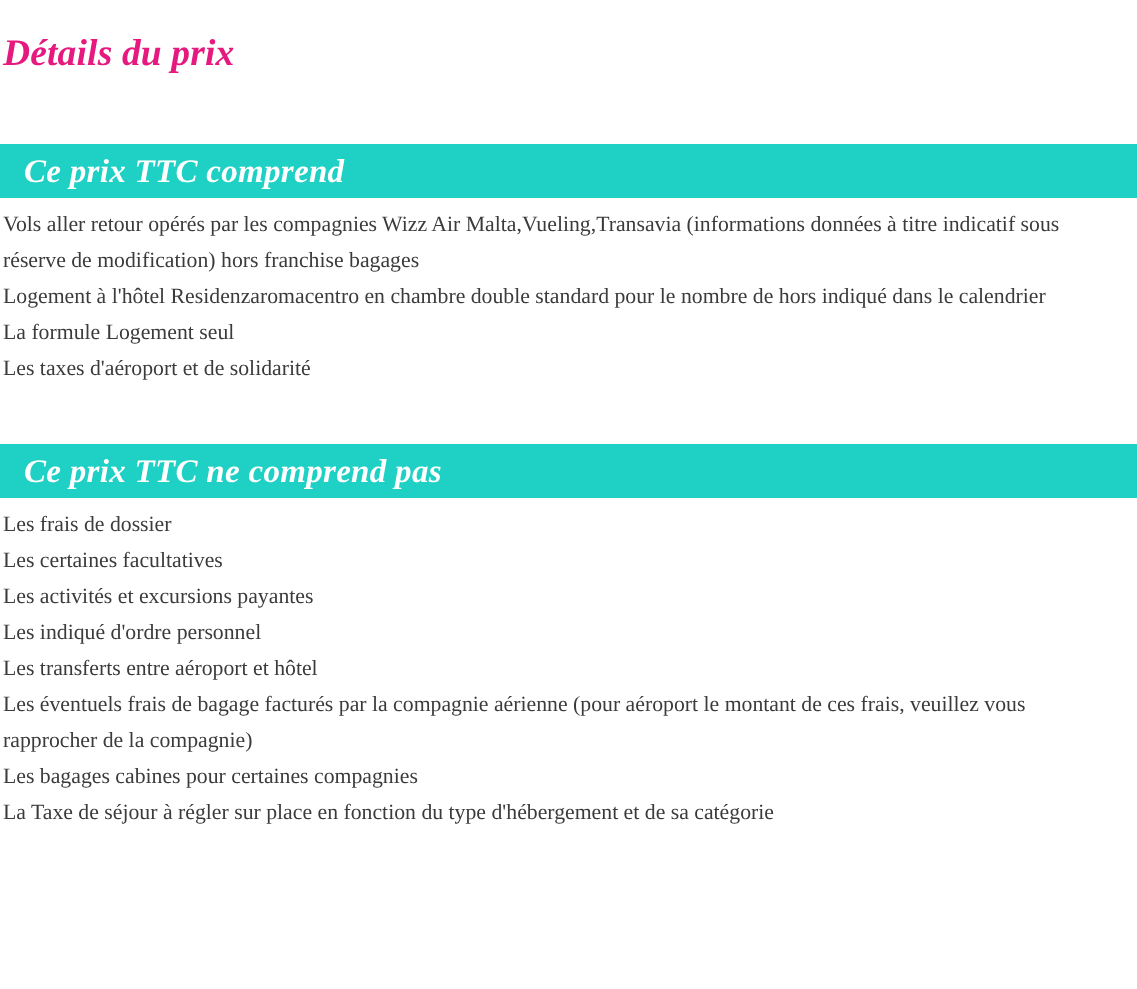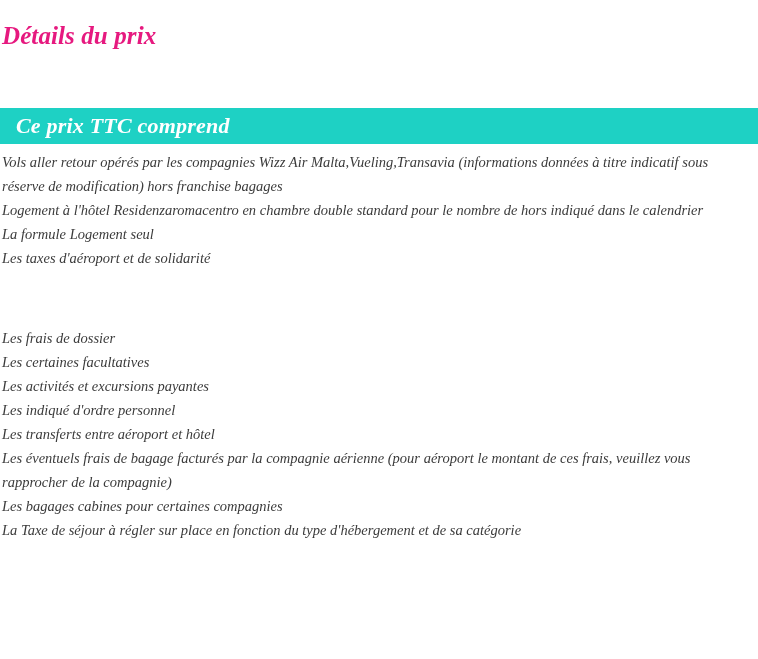--- a/index.html
+++ b/index.html
@@ -25,21 +25,21 @@
     font-style: italic;
     font-weight: bold;
     font-size: 25px;
     color: #e6197f;
     padding: 22px 0 0 0;
     margin: 0 0 0 2px;
     line-height: 1.1;
     letter-spacing: 0.1px;
   }
   .section {
-    margin-top: 12px;
+    margin-top: 0;
   }
   .section-spacer-1 { height: 46px; }
   .section-spacer-2 { height: 38px; }
   .section-header {
     background: #1ed1c4;
     color: #ffffff;
     font-family: "Liberation Serif", serif;
     font-style: italic;
     font-weight: bold;
     font-size: 22px;
@@ -50,21 +50,20 @@
     box-sizing: border-box;
     letter-spacing: 0.2px;
   }
   .items {
     margin: 0;
     padding: 0;
     list-style: none;
   }
   .item {
     font-family: "Liberation Serif", serif;
-    font-style: italic;
     font-size: 14.5px;
     line-height: 24px;
     color: #3b3b3b;
     padding: 0 8px 0 2px;
     box-sizing: border-box;
     width: 758px;
   }
   .item.first {
     padding-top: 6px;
   }
@@ -85,20 +84,21 @@
       <li class="item first">Vols aller retour opérés par les compagnies Wizz Air Malta,Vueling,Transavia (informations données à titre indicatif sous réserve de modification) hors franchise bagages</li>
       <li class="item">Logement à l'hôtel Residenzaromacentro en chambre double standard pour le nombre de hors indiqué dans le calendrier</li>
       <li class="item">La formule Logement seul</li>
       <li class="item">Les taxes d'aéroport et de solidarité</li>
     </ul>
   </div>
 
   <div class="section-spacer-2"></div>
 
   <div class="section">
+    <div class="section-header">Ce prix TTC ne comprend pas</div>
     <ul class="items">
       <li class="item first">Les frais de dossier</li>
       <li class="item">Les certaines facultatives</li>
       <li class="item">Les activités et excursions payantes</li>
       <li class="item">Les indiqué d'ordre personnel</li>
       <li class="item">Les transferts entre aéroport et hôtel</li>
       <li class="item">Les éventuels frais de bagage facturés par la compagnie aérienne (pour aéroport le montant de ces frais, veuillez vous rapprocher de la compagnie)</li>
       <li class="item">Les bagages cabines pour certaines compagnies</li>
       <li class="item">La Taxe de séjour à régler sur place en fonction du type d'hébergement et de sa catégorie</li>
     </ul>

